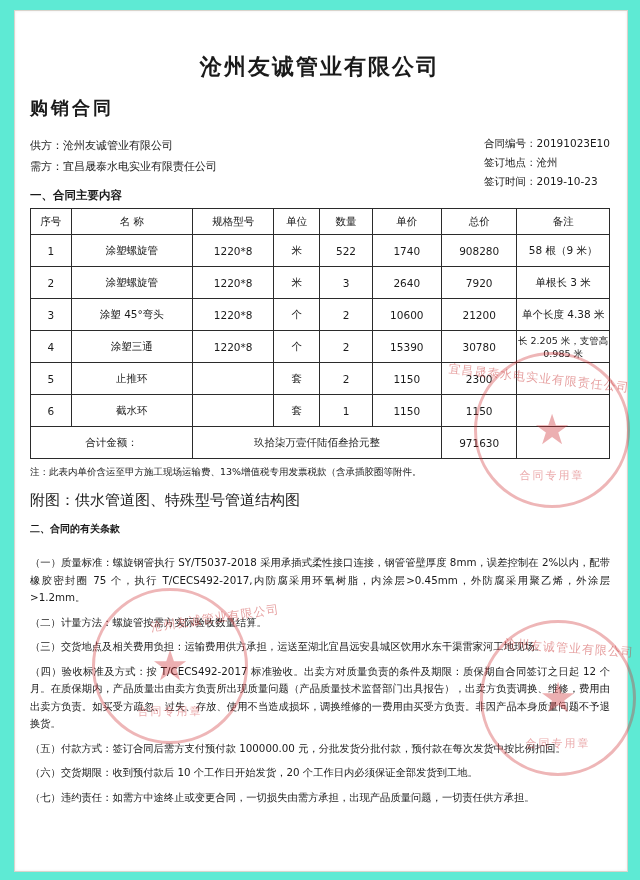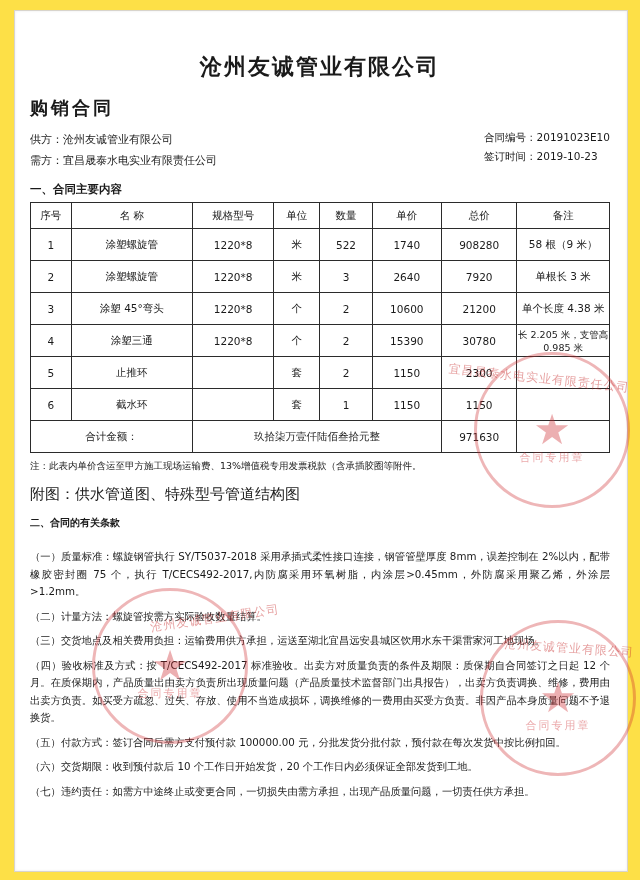--- a/index.html
+++ b/index.html
@@ -7,21 +7,21 @@
     width:640px;height:880px;
     background:#ffffff;
     font-family:"DejaVu Sans", sans-serif;
     color:#1a1a1a;
     position:relative;
     overflow:hidden;
   }
   .page{
     position:absolute;left:0;top:0;width:640px;height:880px;
     box-sizing:border-box;
-    background:#fde047;
+    background:#5eead4;
   }
   
   .paper-edge{
     position:absolute;left:14px;top:10px;right:12px;bottom:8px;
     border:1px solid #d8d4cc;
     background:#ffffff;
     box-shadow:0 0 3px rgba(0,0,0,0.08) inset;
   }
   .content{
     position:absolute;left:30px;top:30px;width:580px;
@@ -36,21 +36,21 @@
   }
   .doctitle{
     text-align:left;
     font-family:"DejaVu Serif", serif;
     font-size:18px;
     font-weight:bold;
     letter-spacing:3px;
     margin-top:14px;
   }
   .parties{
-    margin-top:12px;
+    margin-top:18px;
     position:relative;
     font-size:11px;
   }
   .party-line{margin:6px 0;}
   .meta{
     position:absolute;right:0;top:-4px;
     font-size:10.5px;
     line-height:19px;
     text-align:left;
   }
@@ -121,21 +121,21 @@
     opacity:0.62;
   }
   .star{
     position:absolute;left:50%;top:50%;
     transform:translate(-50%,-50%);
     color:rgba(205,40,45,0.6);
     font-size:42px;
     line-height:1;
   }
   .stamp-label{
-    position:absolute;left:50%;bottom:40px;
+    position:absolute;left:50%;bottom:22px;
     transform:translateX(-50%);
     color:rgba(205,40,45,0.65);
     font-size:11px;
     white-space:nowrap;
     letter-spacing:2px;
   }
   #stamp-a{right:10px;top:352px;}
   #stamp-b{left:92px;top:588px;}
   #stamp-c{right:4px;top:620px;}
   .redwash{
@@ -163,20 +163,23 @@
         <span>供方：</span><span>沧州友诚管业有限公司</span>
       </div>
       <div class="party-line">
         <span>需方：</span><span>宜昌晟泰水电实业有限责任公司</span>
       </div>
       <div class="meta">
         <div>
           <span>合同编号：</span><span>20191023E10</span>
         </div>
         <div>
+          <span>签订地点：</span><span>沧州</span>
+        </div>
+        <div>
           <span>签订时间：</span><span>2019-10-23</span>
         </div>
       </div>
     </div>
 
     <div class="sec-head">一、合同主要内容</div>
 
     <table class="maintable">
       <thead>
         <tr>

